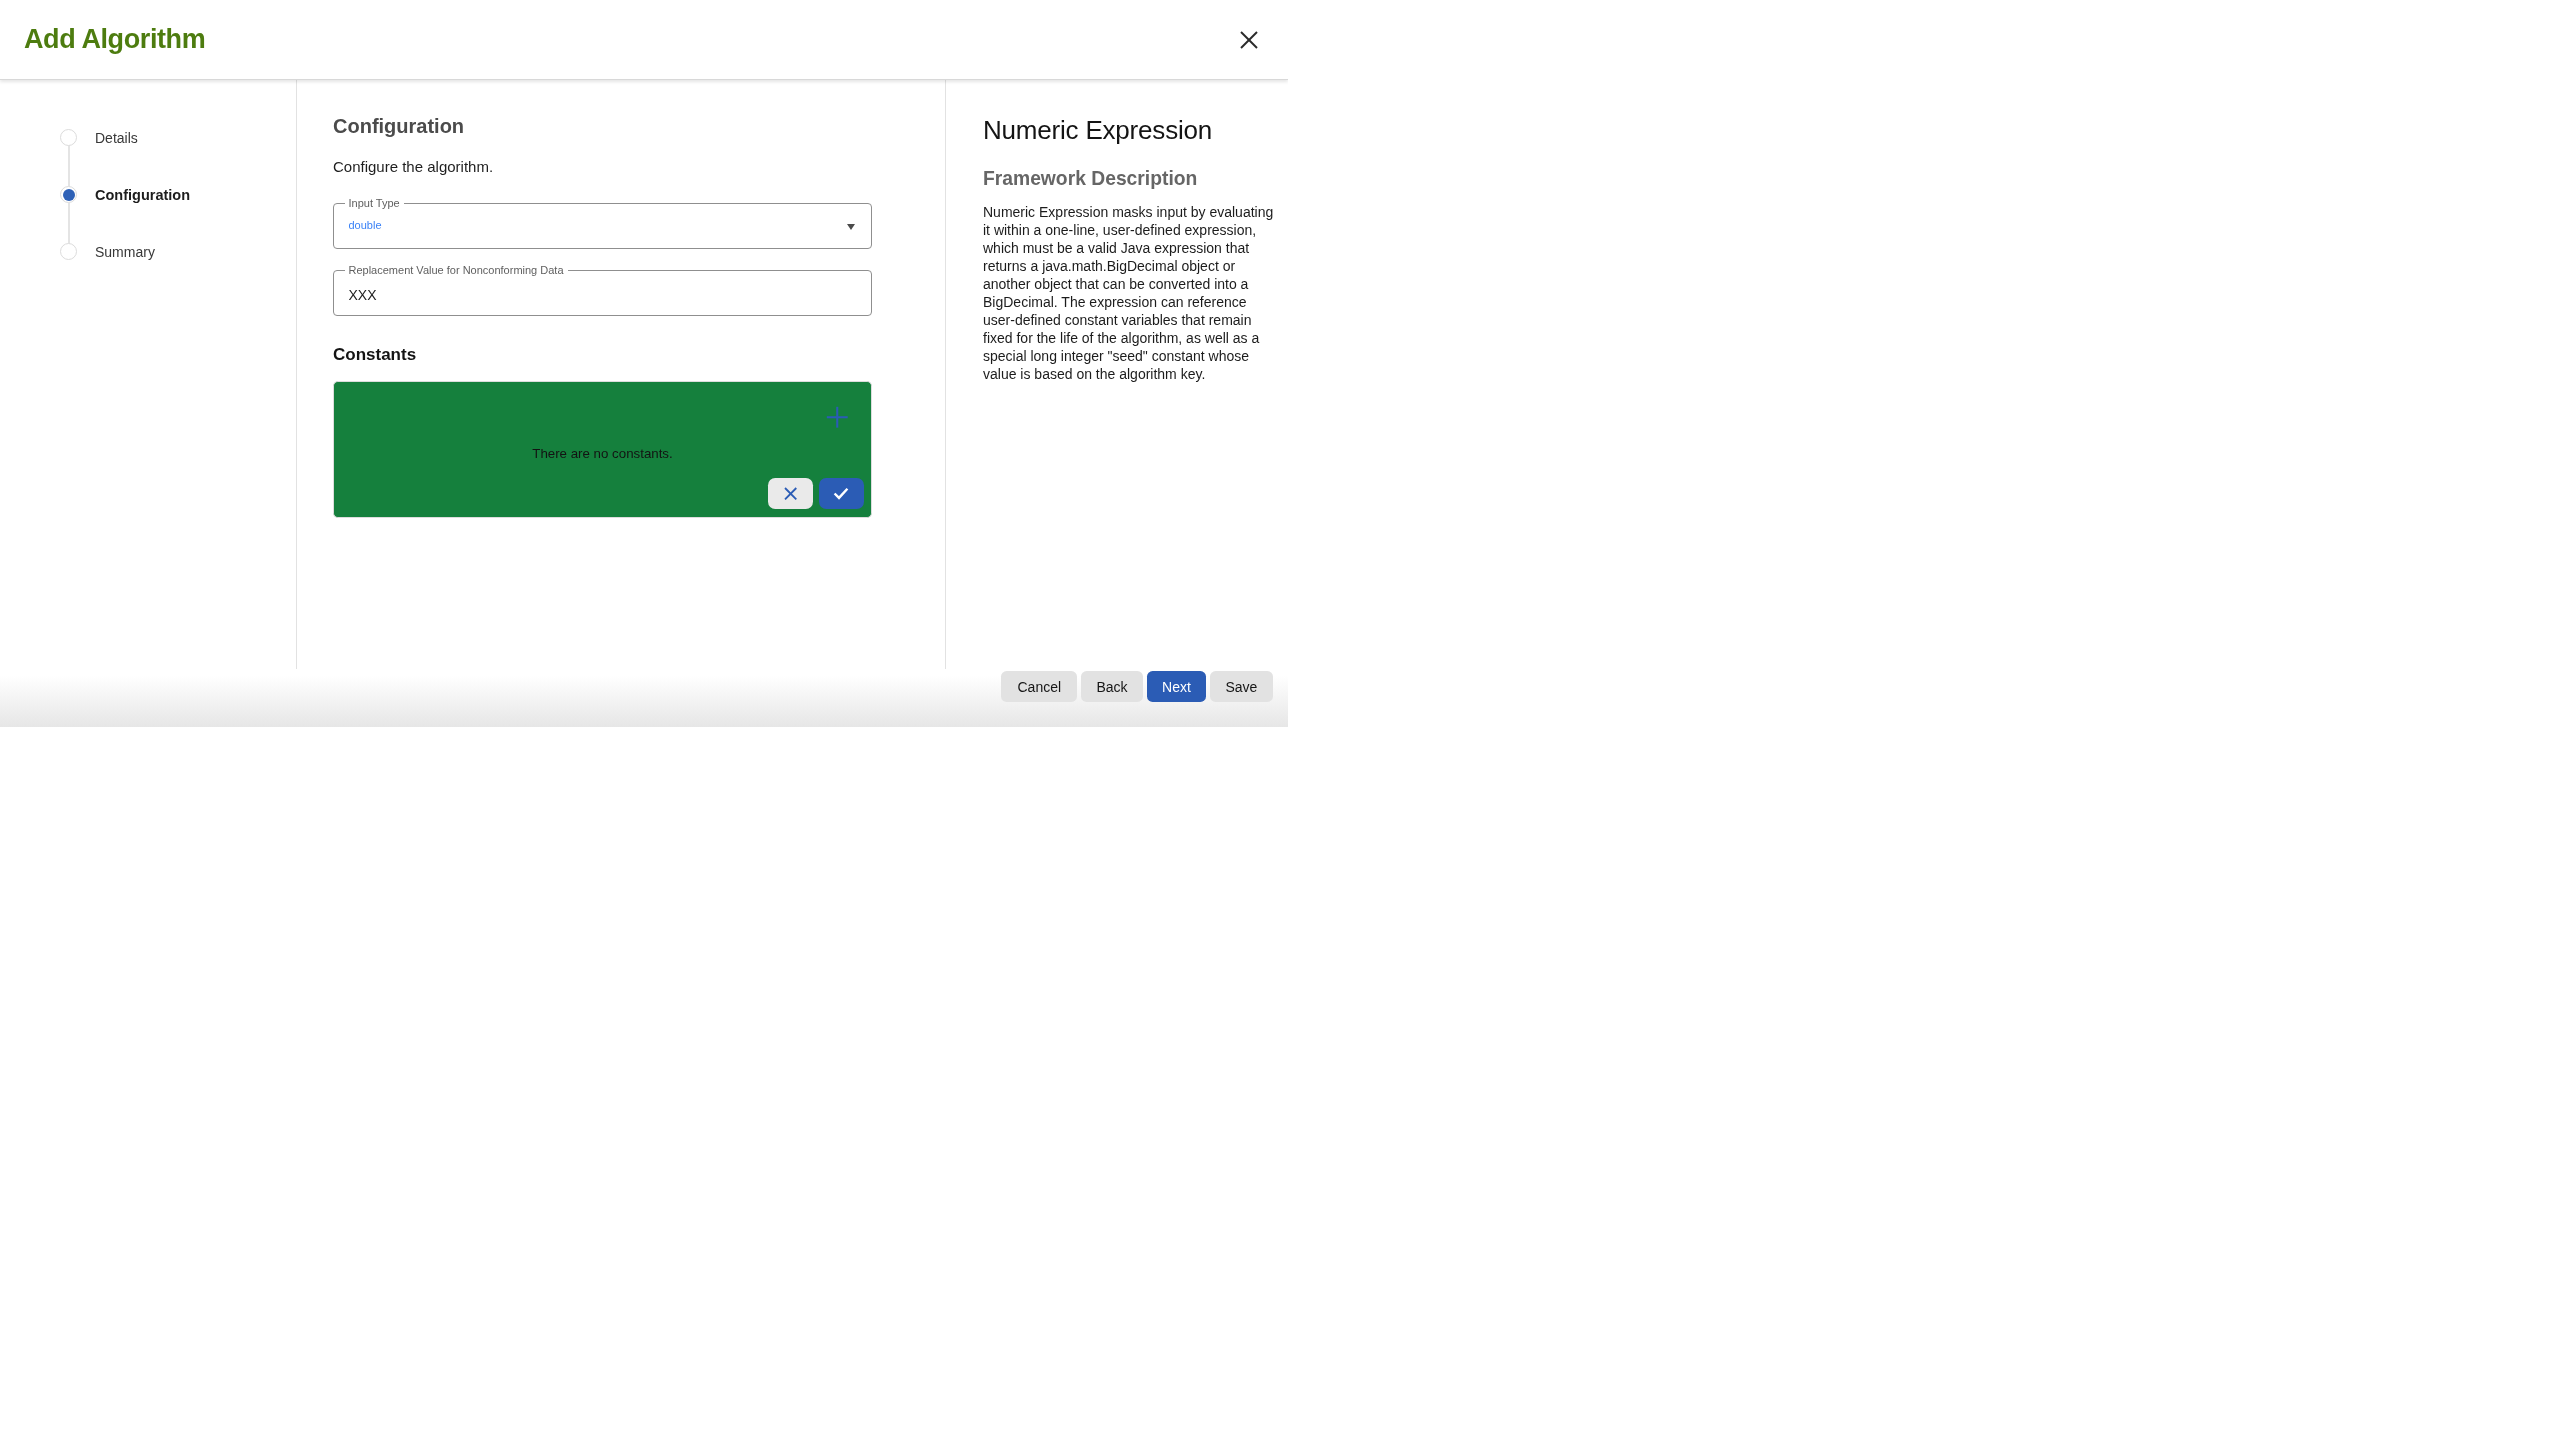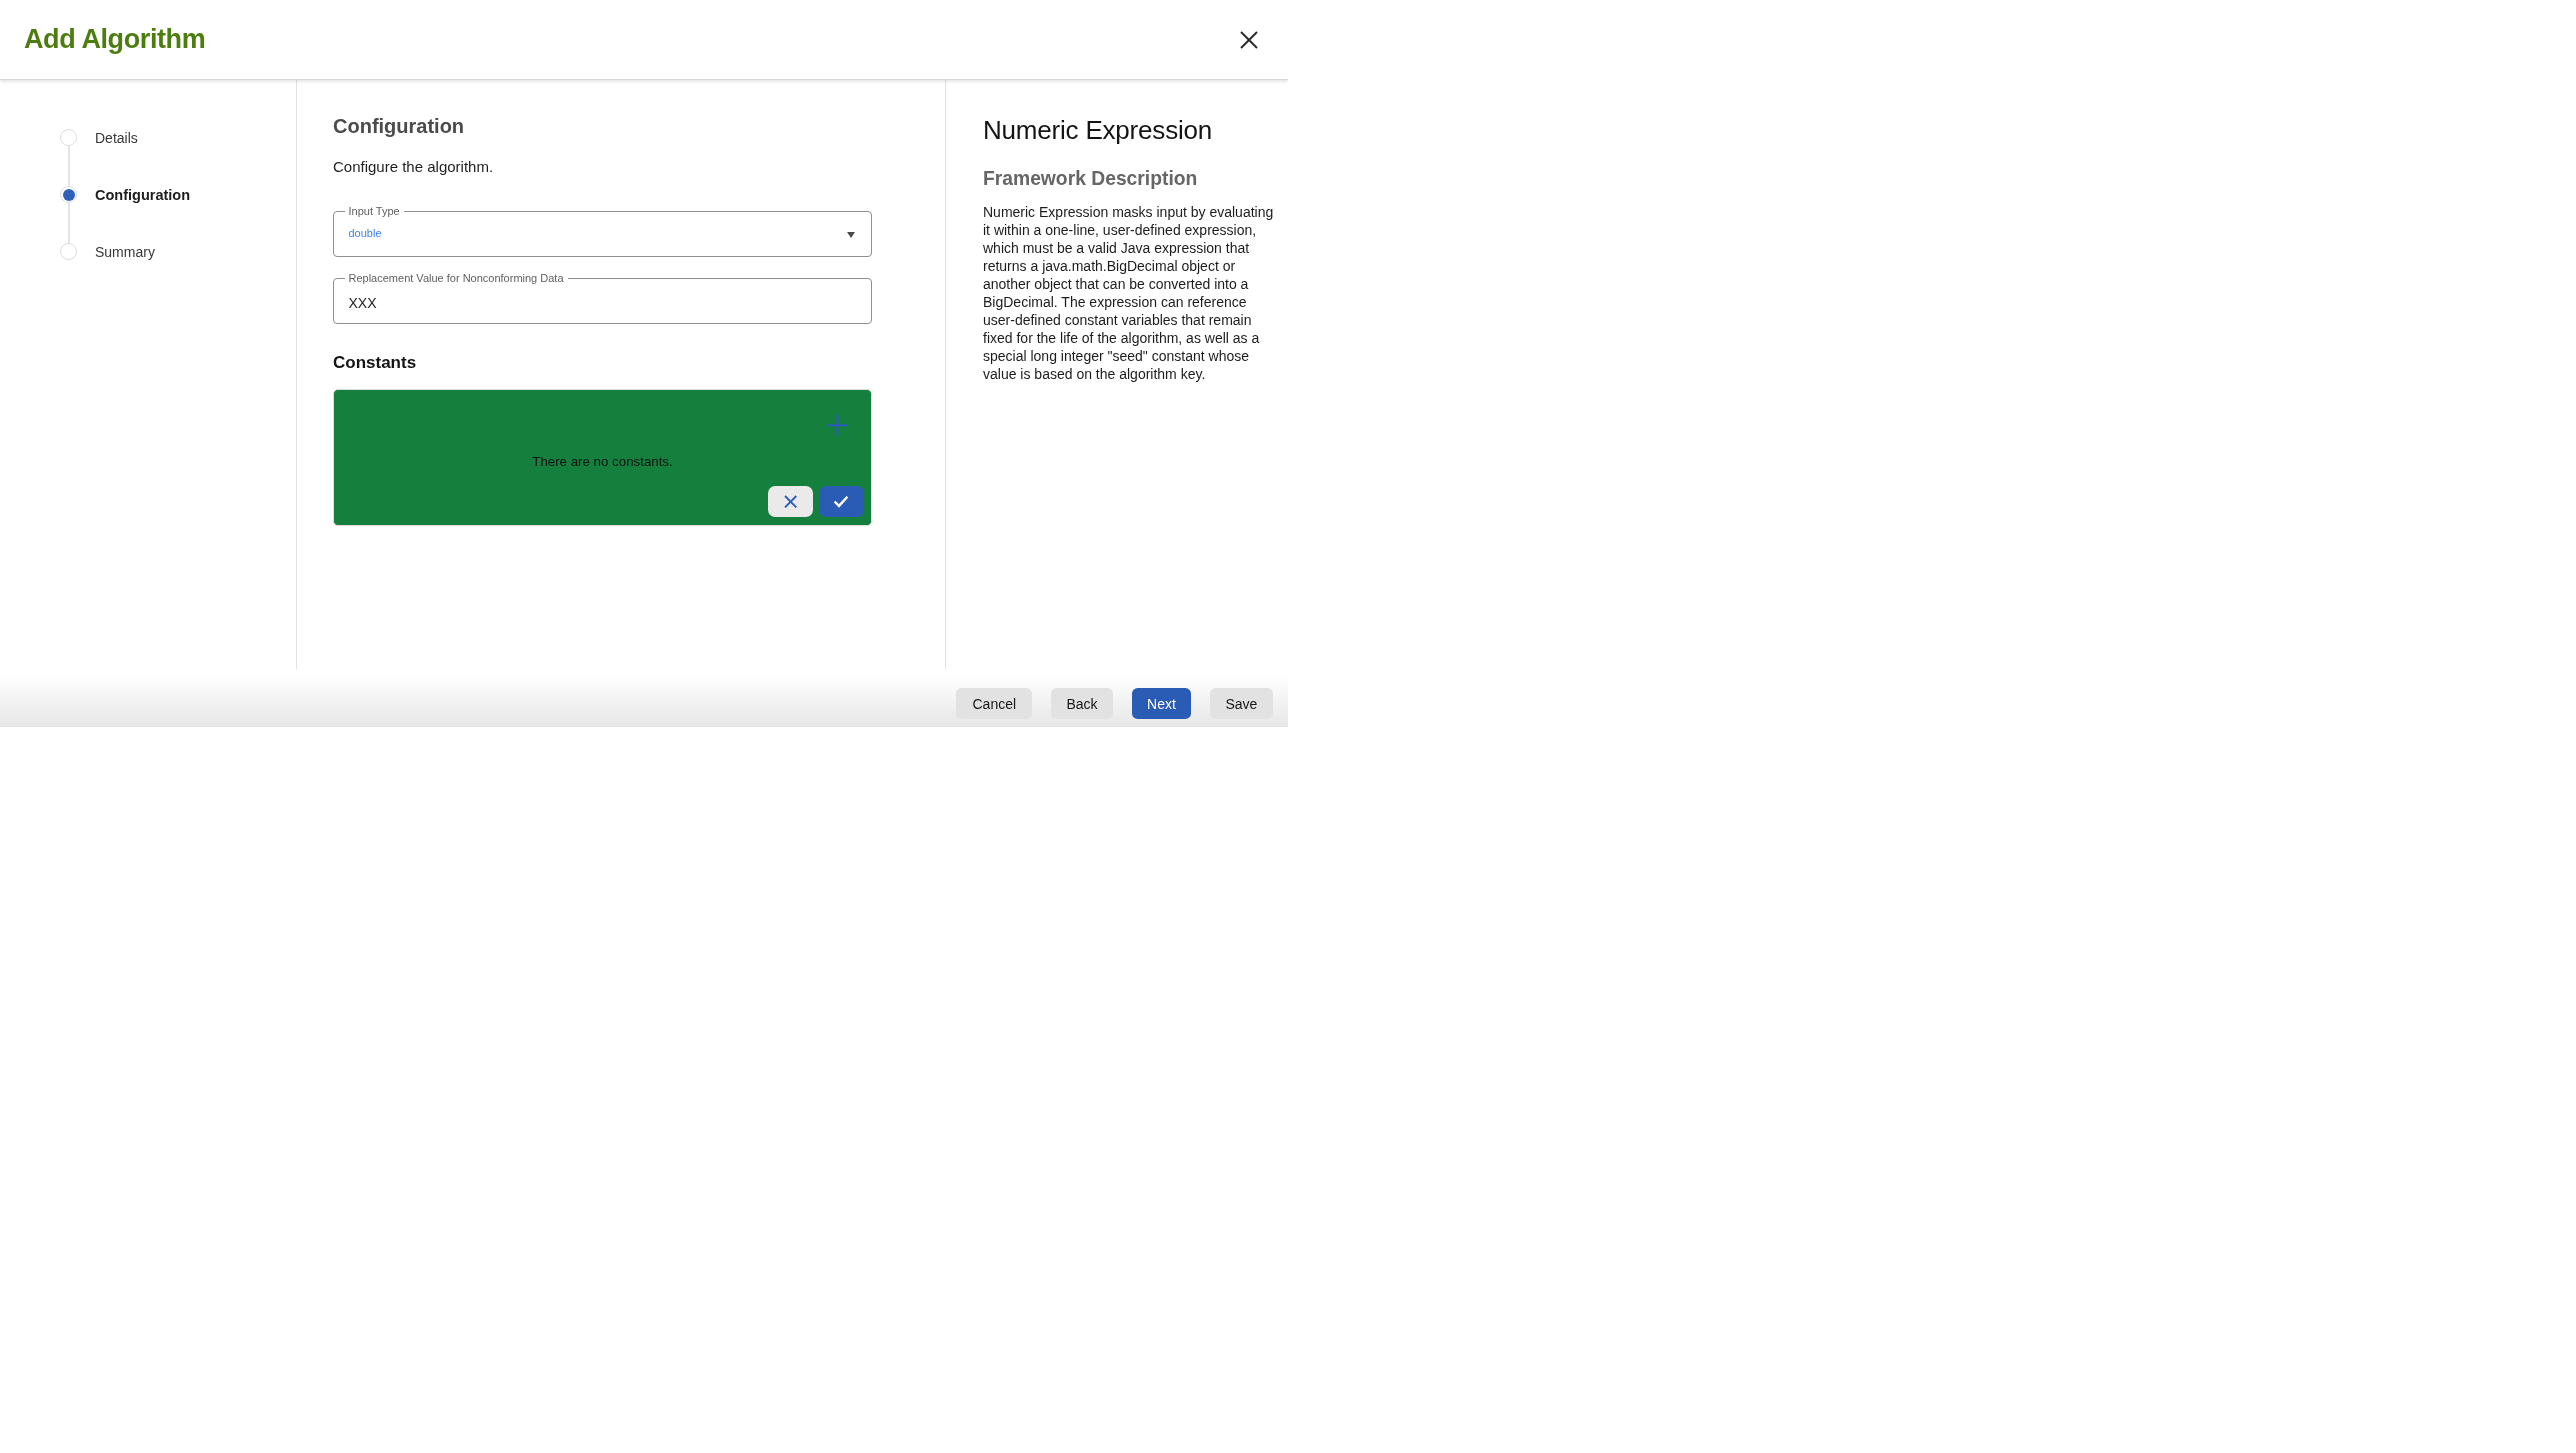--- a/index.html
+++ b/index.html
@@ -64,21 +64,21 @@
     font-size:11px; color:#5f5f5f; white-space:nowrap;
   }
   .field-input {
     position:absolute; inset:0; width:100%; height:100%;
     border:none; outline:none; background:transparent;
     font-family:"Liberation Sans", sans-serif;
     font-size:14px; color:#222; padding:4.8px 32px 0 14.5px;
   }
   .field-value { position:absolute; left:14.5px; top:15.3px; font-size:11px; color:#3b82f6; }
   .f1 { margin-top:20px; }
-  .f2 { margin-top:36px; }
+  .f2 { margin-top:28px; }
   .f3 { margin-top:21px; }
   .caret {
     position:absolute; right:16px; top:20px;
     width:0; height:0;
     border-left:4.8px solid transparent; border-right:4.8px solid transparent;
     border-top:6.4px solid #4a4a4a;
   }
 
   .constants-heading { margin-top:29px; font-size:17px; font-weight:bold; color:#141414; }
   .constants-card {
@@ -99,22 +99,22 @@
   .info-title { margin-top:35px; font-size:26px; font-weight:400; color:#141414; letter-spacing:-0.2px; }
   .info-subtitle { margin-top:22px; font-size:19.3px; font-weight:bold; color:#666666; }
   .info-desc { margin-top:13px; font-size:14px; line-height:18px; color:#1c1c1c; }
 
   
   .footer-gradient {
     position:absolute; left:0; right:0; bottom:0; height:51px;
     background:linear-gradient(rgba(255,255,255,0), #e6e6e6);
   }
   .footer-buttons {
-    position:absolute; bottom:8px; right:15.3px;
-    display:flex; gap:19px; z-index:7;
+    position:absolute; bottom:25px; right:15.3px;
+    display:flex; gap:4px; z-index:7;
   }
   .btn {
     height:31px; padding:0 15.3px; border:none; border-radius:5.6px;
     font-family:"Liberation Sans", sans-serif; font-size:14px;
     background:#e2e2e2; color:#161616; cursor:pointer;
   }
   .btn.primary { background:#2b5cb5; color:#ffffff; }
   .btn.cancel-btn { padding:0 16px; }
 </style>
 </head>

